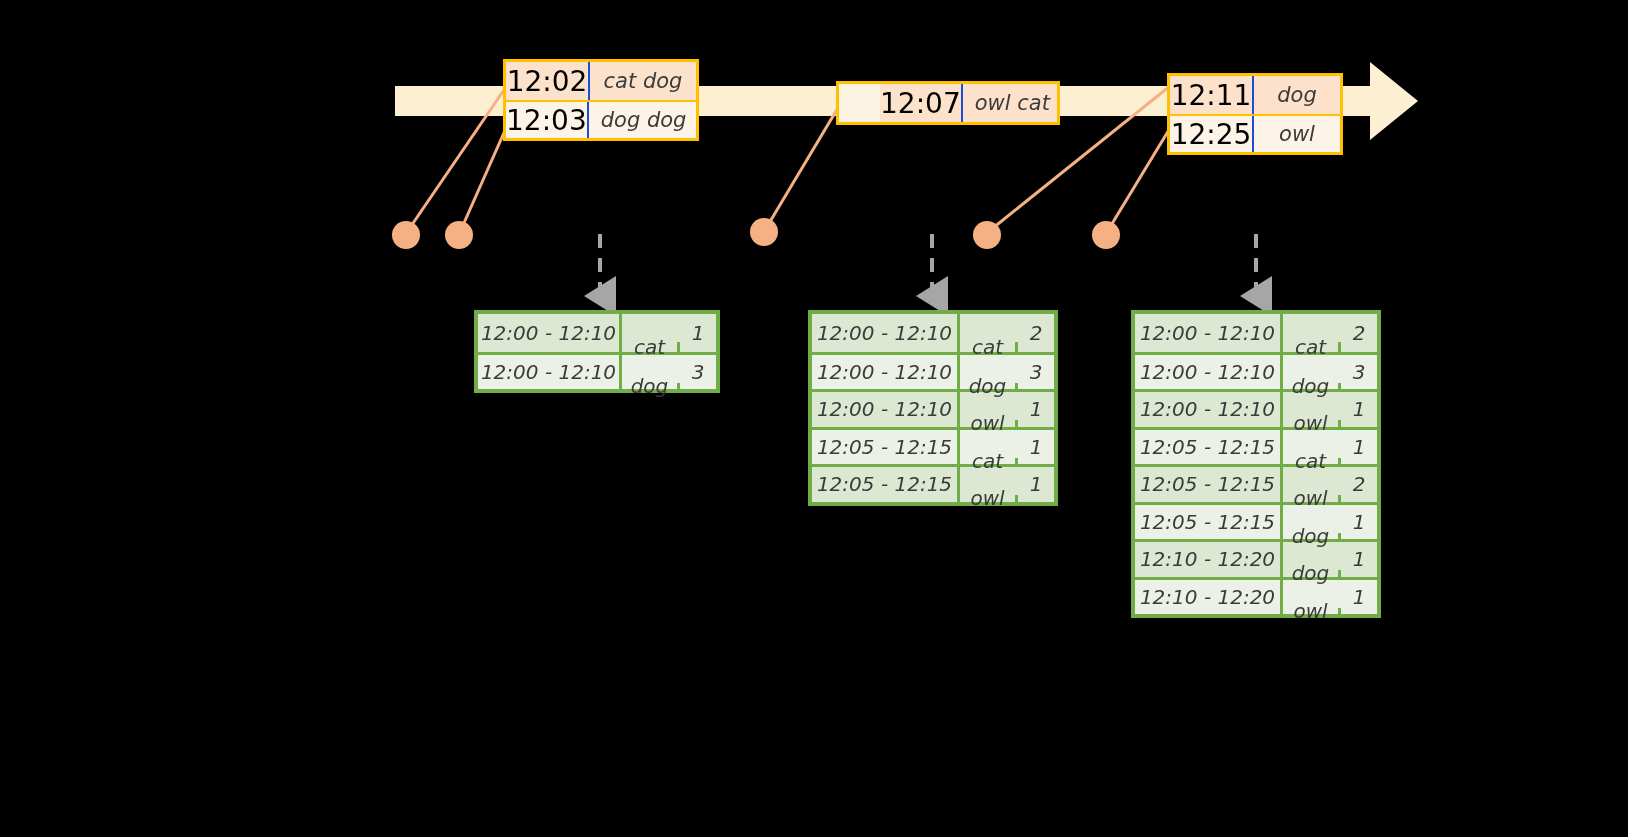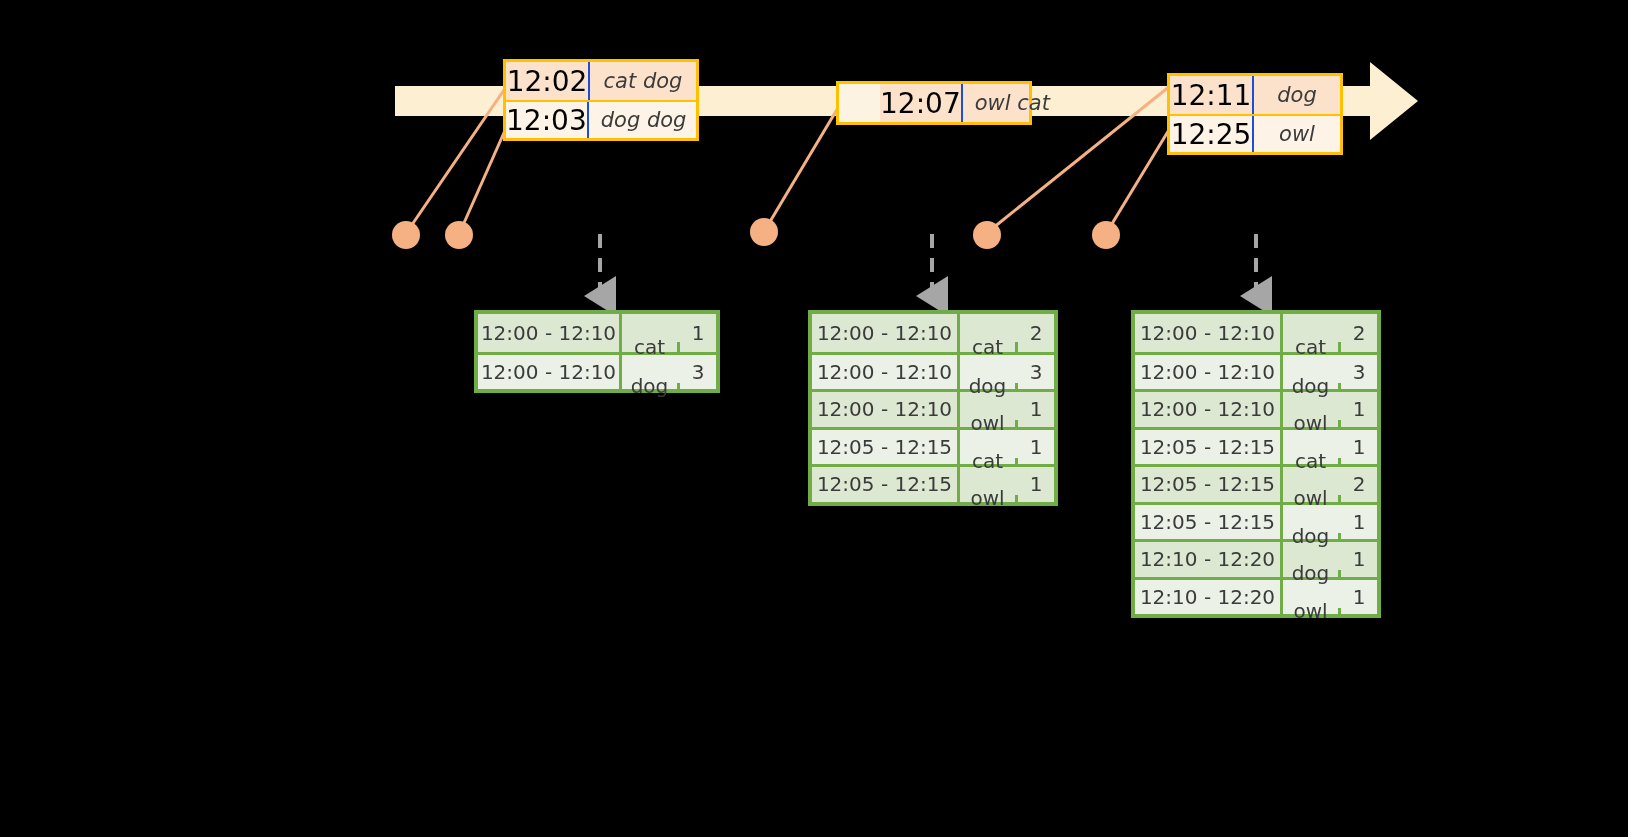--- a/index.html
+++ b/index.html
@@ -74,20 +74,21 @@
     position: absolute;
     border: 4px solid #70AD47;
     box-sizing: border-box;
     background: #E9F0E2;
   }
   .res-row {
     display: flex;
     align-items: stretch;
     height: 37.5px;
     box-sizing: border-box;
+    font-style: italic;
   }
   .res-row.shaded { background: #DCE8D2; }
   .res-row.plain  { background: #ECF1E7; }
   .res-row + .res-row { border-top: 3px solid #70AD47; }
   .res-range {
     width: 144px;
     display: flex;
     align-items: center;
     justify-content: center;
     font-size: 20px;
@@ -172,21 +173,21 @@
     <div class="event-row shaded">
       <span class="ev-time">12:02</span>
       <span class="ev-words">cat dog</span>
     </div>
     <div class="event-row plain">
       <span class="ev-time">12:03</span>
       <span class="ev-words">dog dog</span>
     </div>
   </div>
 
-  <div class="event-box" id="event-2" style="left:836px; top:81px; width:196px;padding-left:41px;">
+  <div class="event-box" id="event-2" style="left:836px; top:81px; width:224px;padding-left:41px;">
     <div class="event-row shaded">
       <span class="ev-time">12:07</span>
       <span class="ev-words">owl cat</span>
     </div>
   </div>
 
   <div class="event-box" id="event-3" style="left:1167px; top:73px; width:176px;">
     <div class="event-row shaded">
       <span class="ev-time">12:11</span>
       <span class="ev-words">dog</span>

